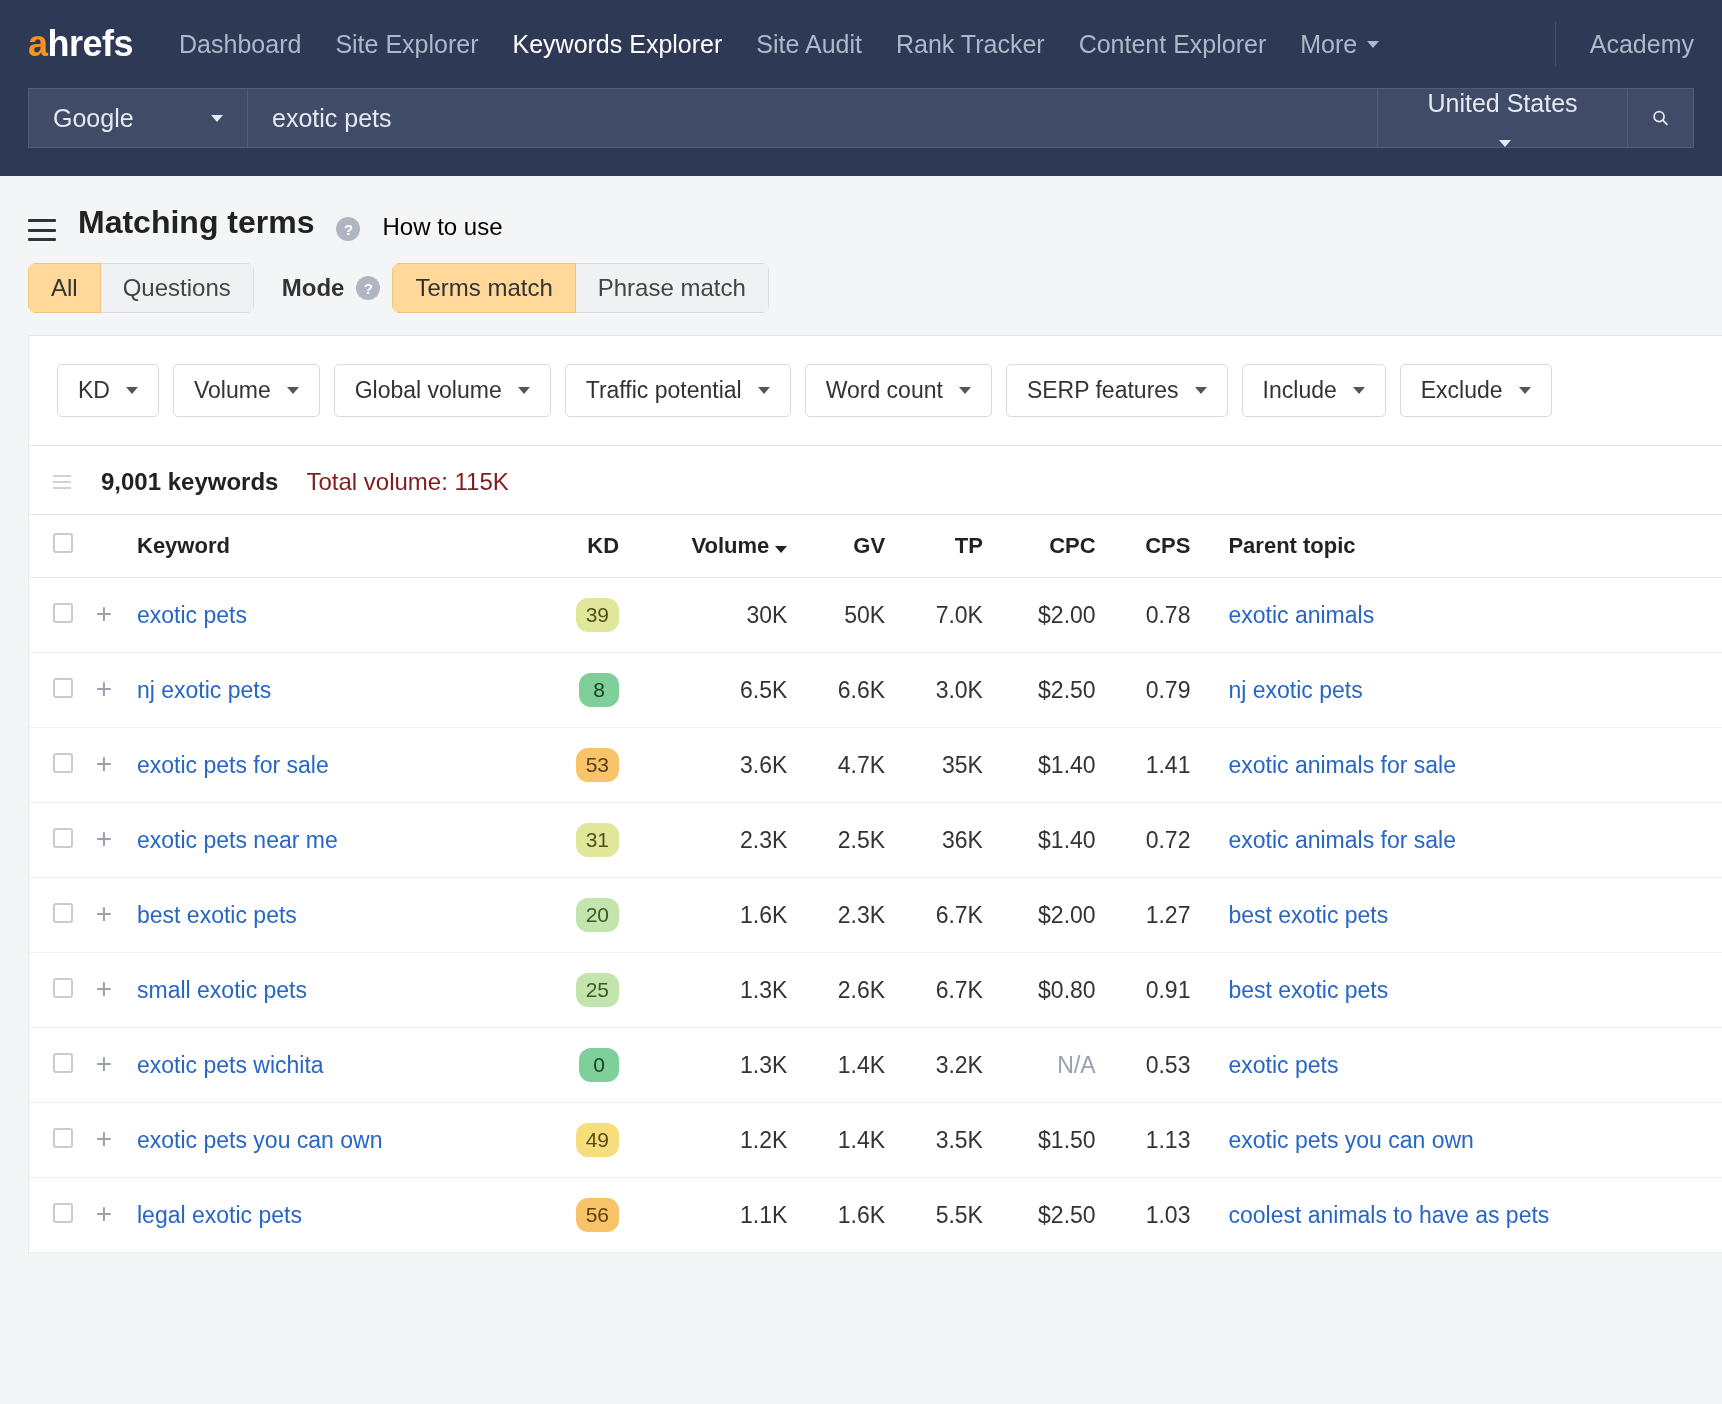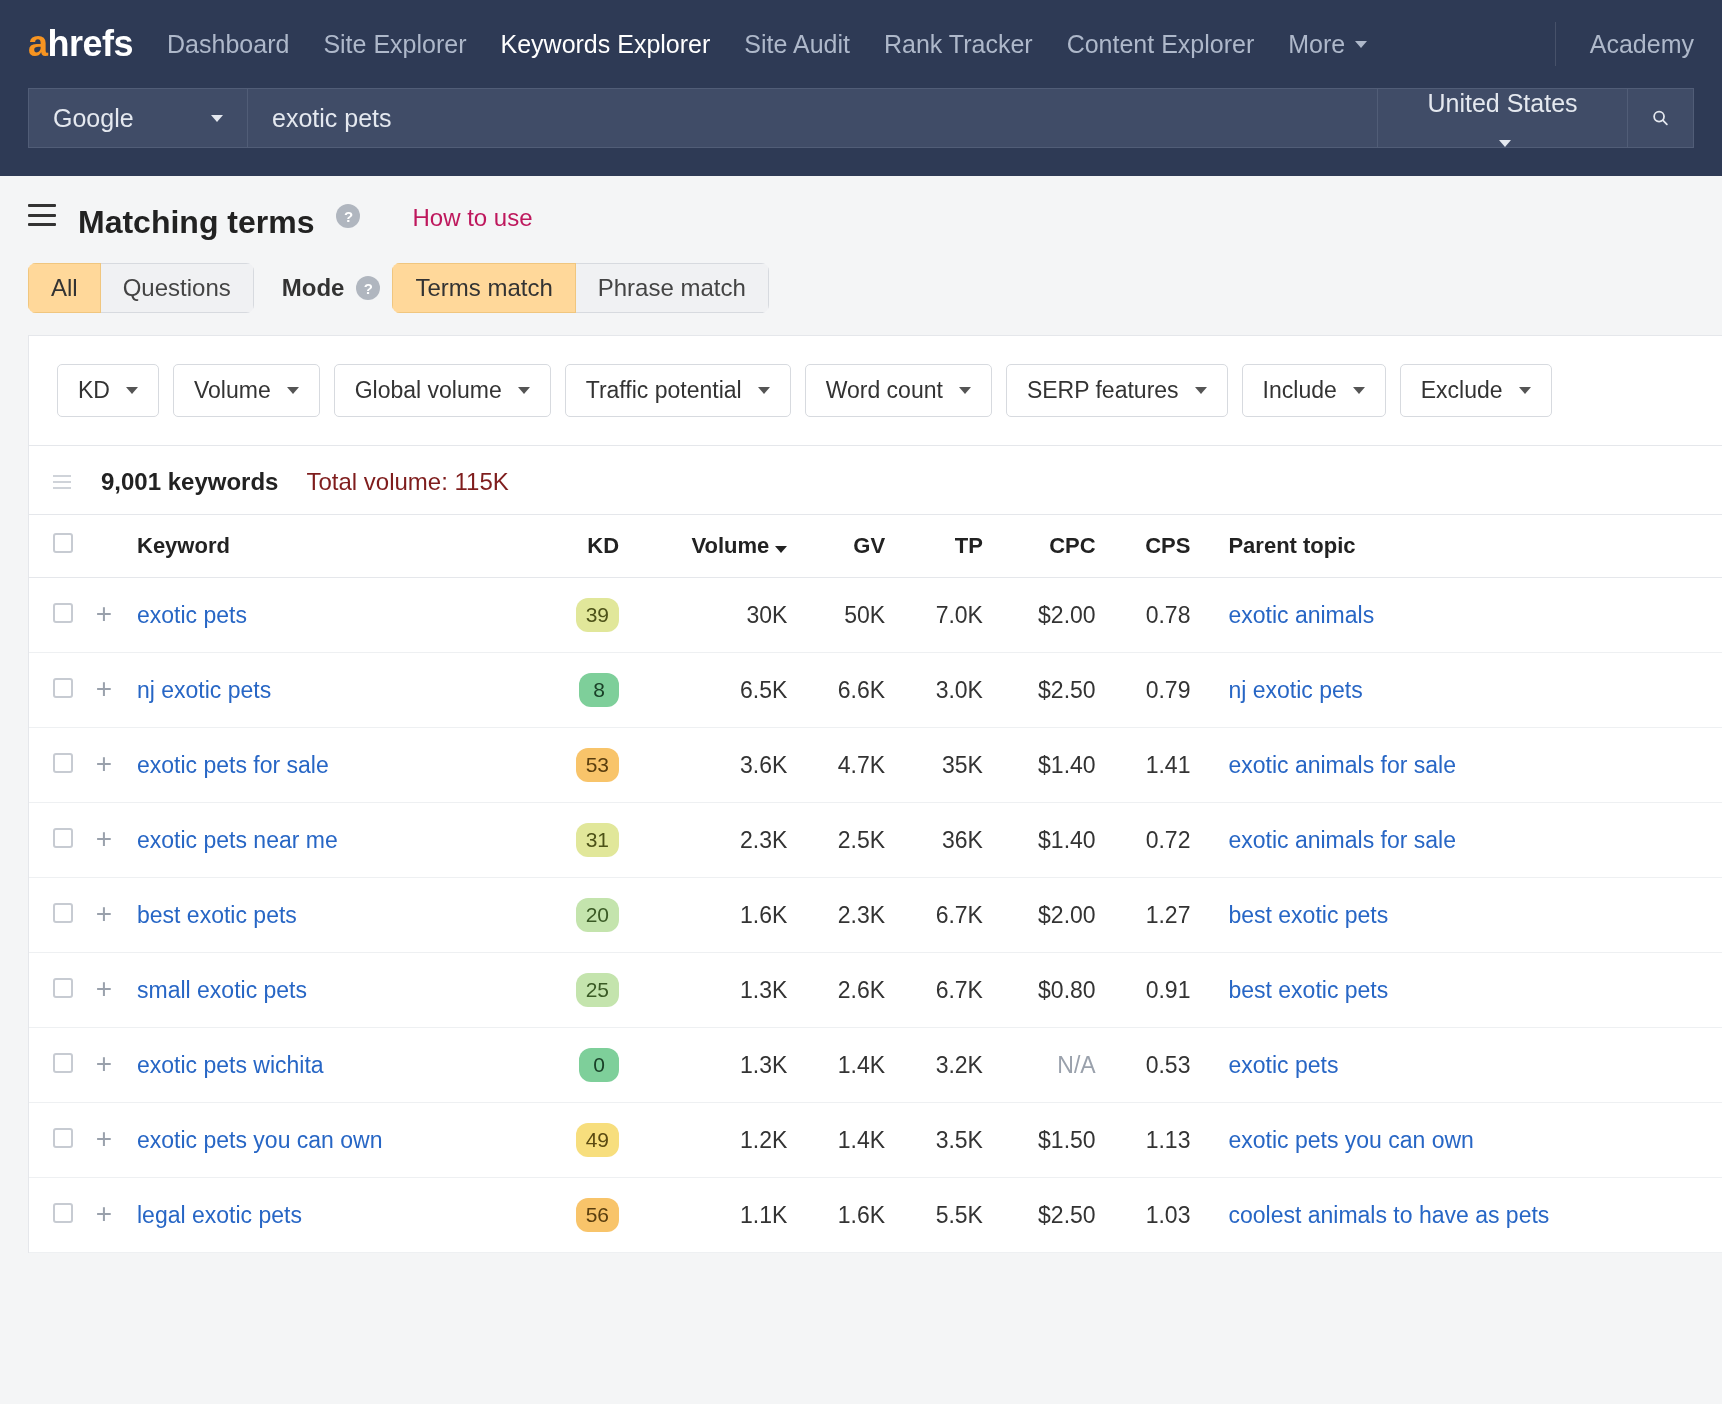--- a/index.html
+++ b/index.html
@@ -66,36 +66,36 @@
   .search-engine { min-width: 220px; justify-content: space-between; }
   .search-query { flex: 1; border-left: none; }
   .search-country { min-width: 250px; justify-content: space-between; border-left: none; flex-direction: column; }
   .search-go {
     width: 66px; justify-content:center; border-left:none;
     cursor:pointer;
   }
   .mag-icon { width:24px; height:24px; color:#e4e8ef; }
   
   .page-head {
-    display:flex; align-items:flex-start;
+    display:flex; align-items:flex-end;
     padding: 28px 28px 22px 28px;
     gap: 22px;
   }
   .hamburger {
     width:28px; height:22px; display:flex; flex-direction:column; justify-content:space-between;
     cursor:pointer;
   }
   .hamburger span { height:3px; background:#333; border-radius:1px; }
   .page-title { font-size: 32px; font-weight: 700; color:#222; }
   .help-circle {
     width:24px; height:24px; border-radius:50%;
     background:#b0b6bf; color:#fff; font-size:15px; font-weight:700;
     display:inline-flex; align-items:center; justify-content:center;
   }
-  .how-to-use { color:#be185d; font-size:24px;margin-left:30px; }
+  .how-to-use { color:#000000; font-size:24px; }
   
   .pillsrow {
     display:flex; align-items:center;
     padding: 0 28px 22px 28px;
     gap: 0;
   }
   .pill-group {
     display:inline-flex;
     border-radius:8px;
     overflow:hidden;
@@ -197,21 +197,21 @@
   .sort-caret { border-top-color:#222; margin-left:6px; }
 </style>
 </head>
 <body>
 
 <div class="topnav">
   <div class="logo">
     <span class="a">a</span>
       <span class="rest">hrefs</span>
   </div>
-  <div id="nav-items" style="display:flex; gap:34px;">
+  <div id="nav-items" style="display:flex; gap:34px;margin-left:12px;">
       <div class="topnav-item">Dashboard</div>
       <div class="topnav-item">Site Explorer</div>
       <div class="topnav-item active">Keywords Explorer</div>
       <div class="topnav-item">Site Audit</div>
       <div class="topnav-item">Rank Tracker</div>
       <div class="topnav-item">Content Explorer</div>
     </div>
   <div class="topnav-item">
     <span>More</span>
       <span class="caret-down"></span>

